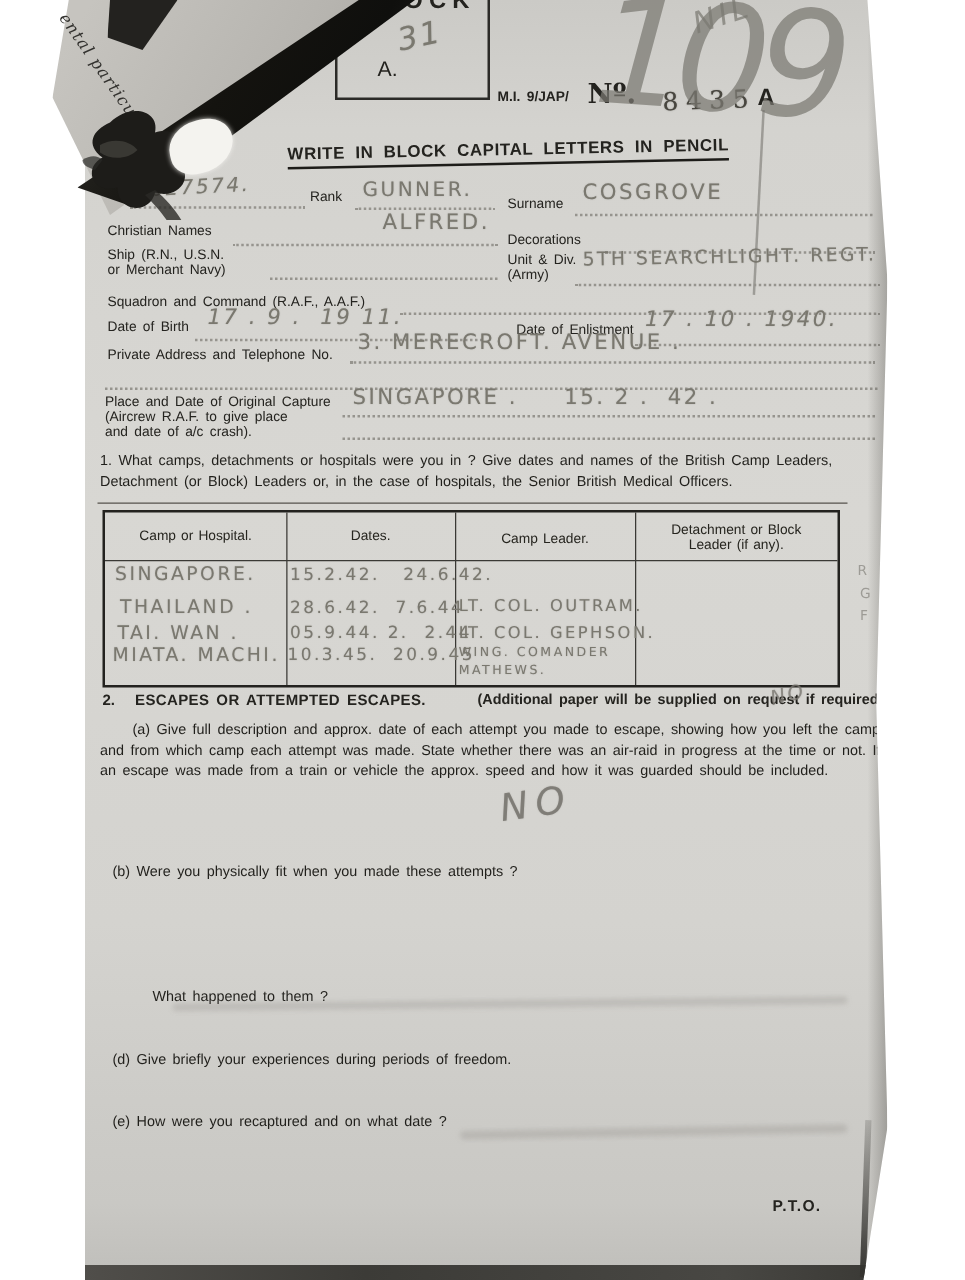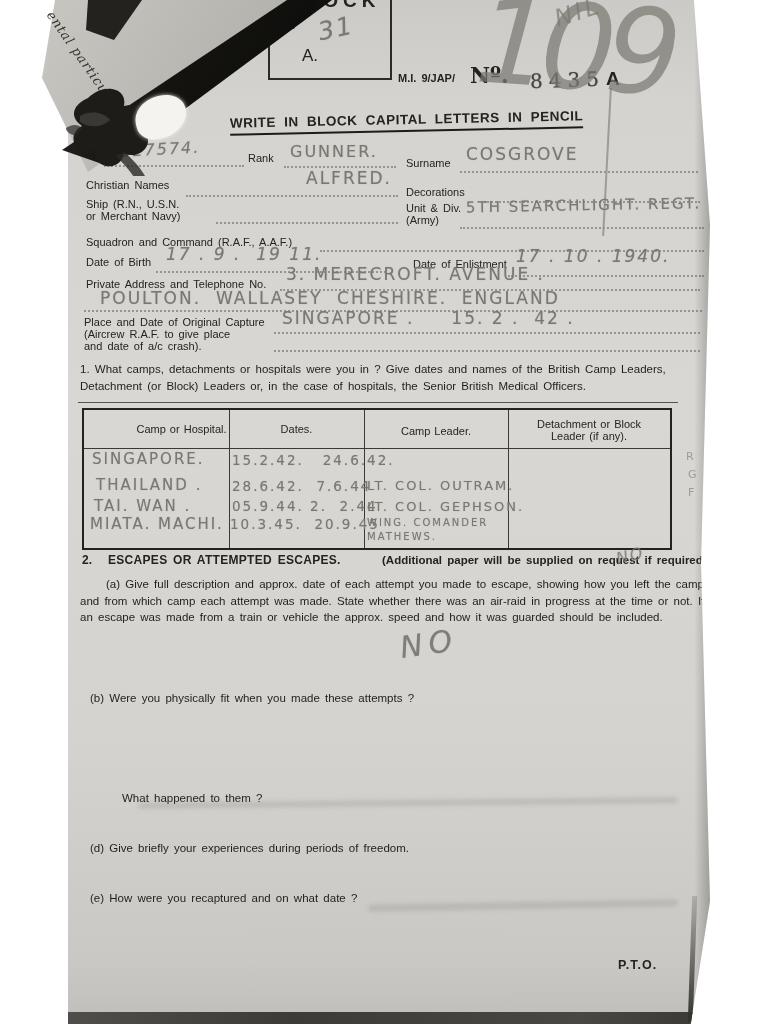--- a/index.html
+++ b/index.html
@@ -84,39 +84,38 @@
     <div class="lbl" style="left:18px;top:256px;">Date of Birth</div>
     <div class="hand" style="left:98px;top:244px;font-size:17px;font-style:italic;">17 . 9 .  19 11.</div>
     <div class="dot" style="left:88px;top:270px;width:230px;"></div>
     <div class="lbl" style="left:345px;top:258px;">Date  of  Enlistment</div>
     <div class="hand" style="left:448px;top:246px;font-size:17px;font-style:italic;">17 . 10 . 1940.</div>
     <div class="dot" style="left:440px;top:274px;width:196px;"></div>
 
     <div class="lbl" style="left:18px;top:278px;">Private  Address  and  Telephone  No.</div>
     <div class="hand" style="left:218px;top:264px;font-size:17px;">3. MERECROFT. AVENUE .</div>
     <div class="dot" style="left:212px;top:288px;width:420px;"></div>
-    <div class="hand" style="left:32px;top:288px;font-size:17px;">POULTON.  WALLASEY  CHESHIRE.  ENGLAND</div>
     <div class="dot" style="left:16px;top:309px;width:618px;"></div>
 
     <div class="lbl" style="left:16px;top:316px;">Place and Date of Original Capture</div>
     <div class="lbl" style="left:16px;top:328px;">(Aircrew R.A.F. to give place</div>
     <div class="lbl" style="left:16px;top:340px;">and date of a/c crash).</div>
     <div class="hand" style="left:214px;top:308px;font-size:17px;">SINGAPORE .     15. 2 .  42 .</div>
     <div class="dot" style="left:206px;top:331px;width:426px;"></div>
     <div class="dot" style="left:206px;top:349px;width:426px;"></div>
 
     <div class="para" style="left:12px;top:361px;width:632px;">1.    What camps, detachments or hospitals were you in ?   Give dates and names of the British Camp Leaders, Detachment (or Block) Leaders or, in the case of hospitals, the Senior British Medical Officers.</div>
 
     <div style="position:absolute;left:10px;top:402px;width:600px;height:1px;background:#55534d;"></div>
     <div class="tbl" style="left:14px;top:408px;width:586px;height:138px;">
       <div class="col" style="left:145px;"></div>
       <div class="col" style="left:280px;"></div>
       <div class="col" style="left:424px;"></div>
       <div class="hrow"></div>
-      <div class="th" style="left:0;width:145px;top:13px;padding-left:25px;">Camp or Hospital.</div>
+      <div class="th" style="left:0;width:145px;top:13px;">Camp or Hospital.</div>
       <div class="th" style="left:145px;width:135px;top:13px;">Dates.</div>
       <div class="th" style="left:280px;width:144px;top:15px;">Camp Leader.</div>
       <div class="th" style="left:424px;width:162px;top:8px;padding:0 14px;box-sizing:border-box;">Detachment or Block Leader (if any).</div>
 
       <div class="hand" style="left:8px;top:40px;font-size:15px;">SINGAPORE.</div>
       <div class="hand" style="left:148px;top:42px;font-size:13.5px;">15.2.42.   24.6.42.</div>
       <div class="hand" style="left:12px;top:66px;font-size:15px;">THAILAND .</div>
       <div class="hand" style="left:148px;top:68px;font-size:13.5px;">28.6.42.  7.6.44</div>
       <div class="hand" style="left:283px;top:68px;font-size:13px;">LT. COL. OUTRAM.</div>
       <div class="hand" style="left:10px;top:87px;font-size:15px;">TAI. WAN .</div>

